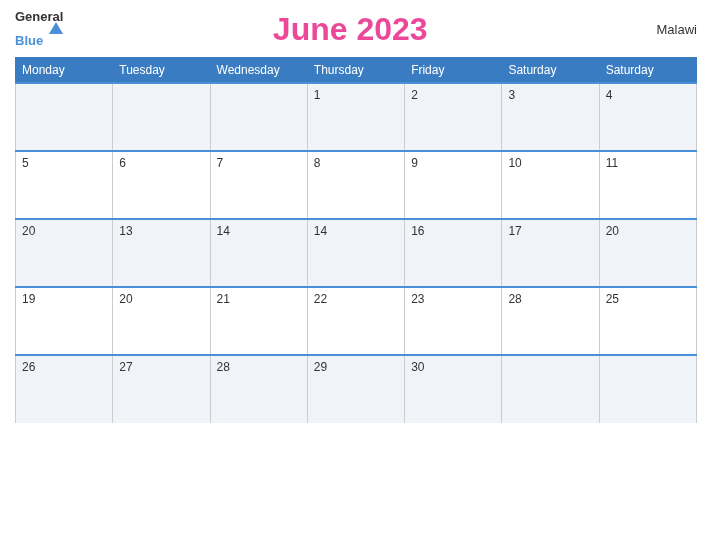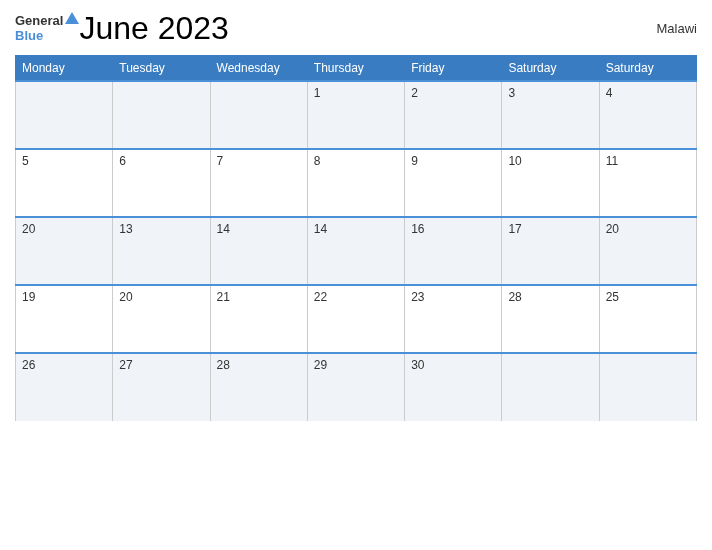--- a/index.html
+++ b/index.html
@@ -49,27 +49,28 @@
       margin-left: 2px;
       margin-top: -2px;
     }
     .logo-text-block {
       display: flex;
       flex-direction: column;
       align-items: flex-start;
     }
     .logo-row {
       display: flex;
-      align-items: flex-start;
+      align-items: flex-end;
+      flex-direction: column;
     }
     .title {
       font-size: 32px;
-      font-weight: normal;
-      color: #000000;
-      text-align: left;
+      font-weight: bold;
+      color: #ec4899;
+      text-align: center;
       flex: 1;
     }
     .country {
       font-size: 13px;
       color: #333;
       text-align: right;
       min-width: 60px;
     }
     
     .calendar {

